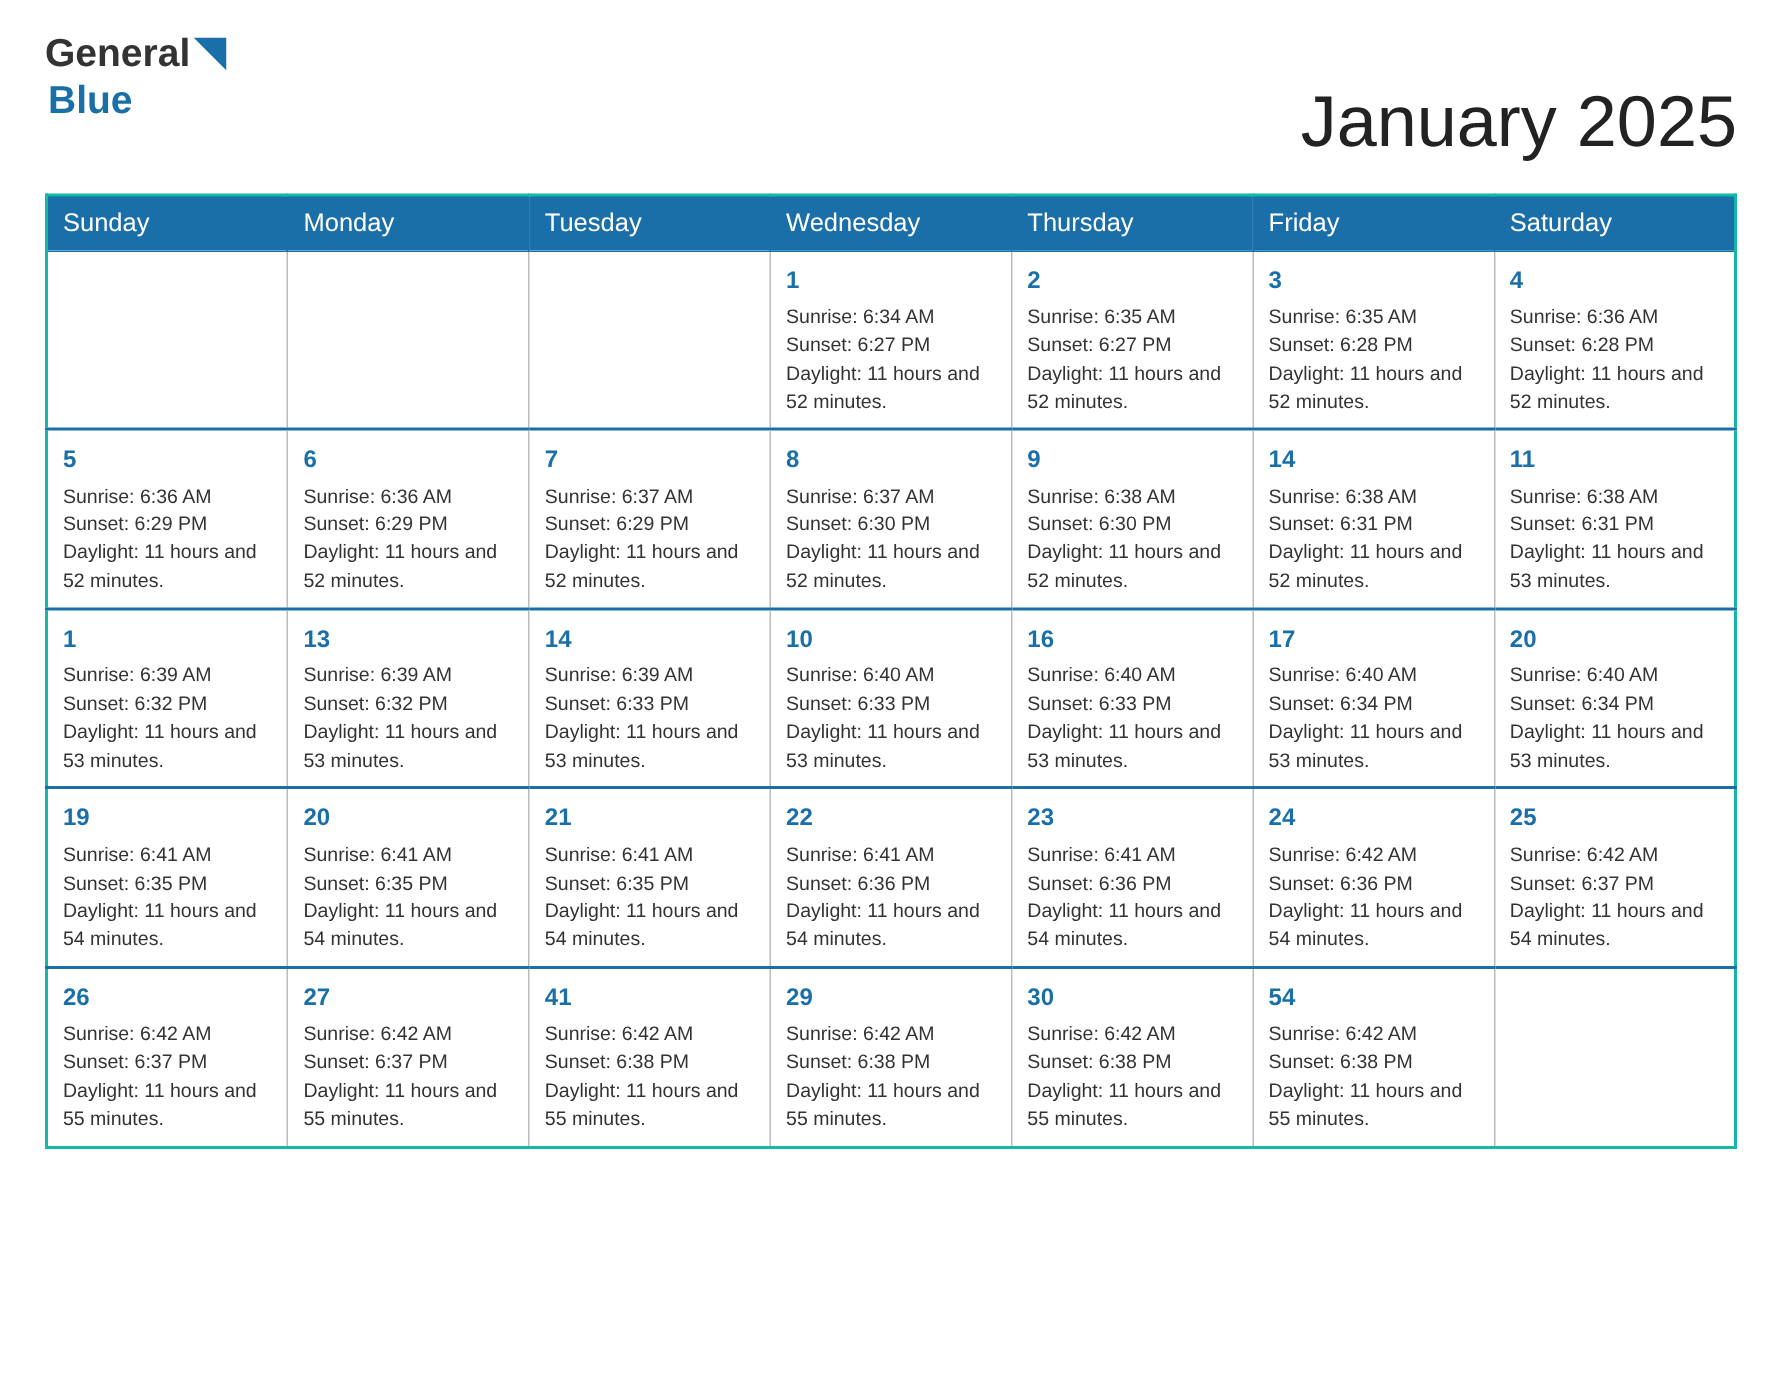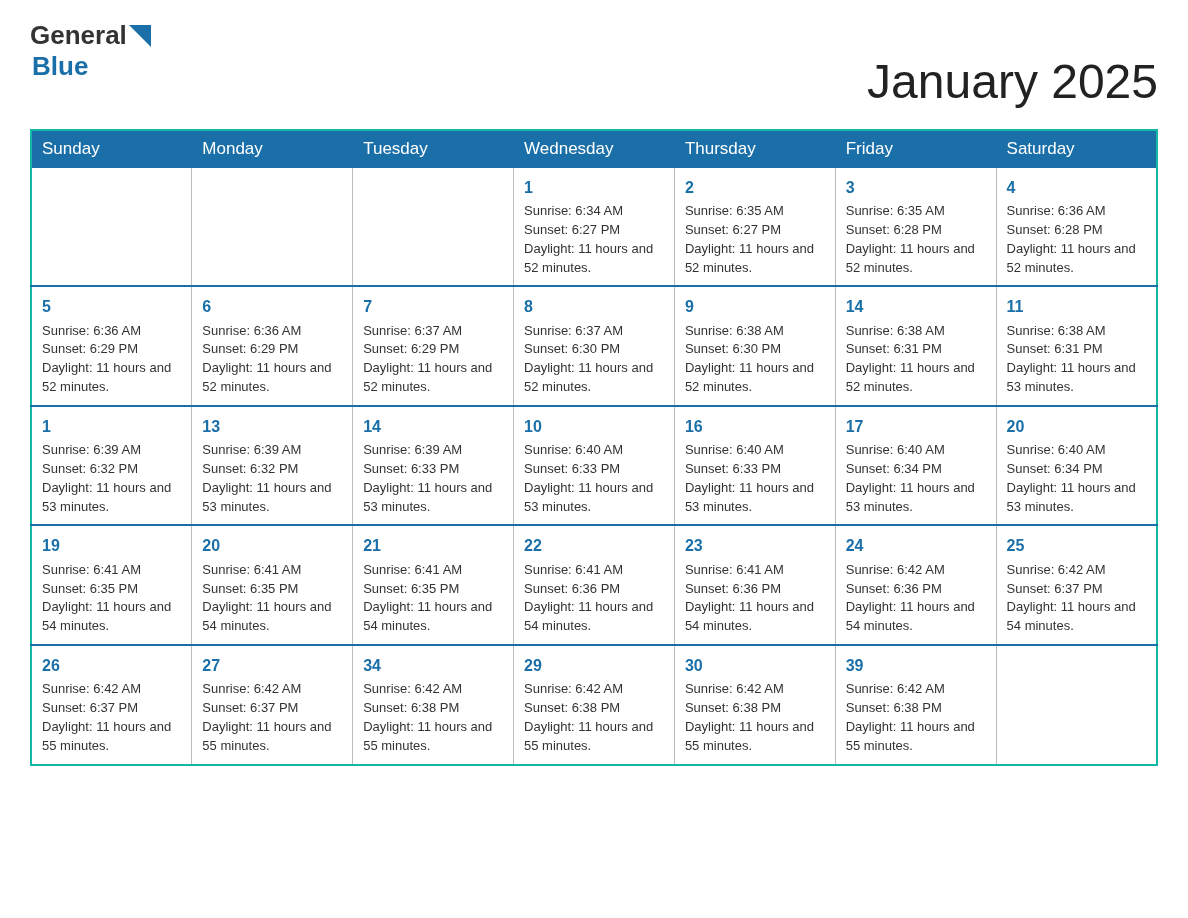--- a/index.html
+++ b/index.html
@@ -296,39 +296,39 @@
           <span style="display: block;">Sunset: 6:37 PM</span>
           <span style="display: block;">Daylight: 11 hours and 55 minutes.</span>
         </td>
         <td class="row-divider">
           <span class="day-num">27</span>
           <span style="display: block;">Sunrise: 6:42 AM</span>
           <span style="display: block;">Sunset: 6:37 PM</span>
           <span style="display: block;">Daylight: 11 hours and 55 minutes.</span>
         </td>
         <td class="row-divider">
-          <span class="day-num">34</span>
+          <span class="day-num">41</span>
           <span style="display: block;">Sunrise: 6:42 AM</span>
           <span style="display: block;">Sunset: 6:38 PM</span>
           <span style="display: block;">Daylight: 11 hours and 55 minutes.</span>
         </td>
         <td class="row-divider">
           <span class="day-num">29</span>
           <span style="display: block;">Sunrise: 6:42 AM</span>
           <span style="display: block;">Sunset: 6:38 PM</span>
           <span style="display: block;">Daylight: 11 hours and 55 minutes.</span>
         </td>
         <td class="row-divider">
           <span class="day-num">30</span>
           <span style="display: block;">Sunrise: 6:42 AM</span>
           <span style="display: block;">Sunset: 6:38 PM</span>
           <span style="display: block;">Daylight: 11 hours and 55 minutes.</span>
         </td>
         <td class="row-divider">
-          <span class="day-num">39</span>
+          <span class="day-num">54</span>
           <span style="display: block;">Sunrise: 6:42 AM</span>
           <span style="display: block;">Sunset: 6:38 PM</span>
           <span style="display: block;">Daylight: 11 hours and 55 minutes.</span>
         </td>
         <td class="row-divider empty-cell"></td>
       </tr>
     </tbody>
 </table>
 
 </body></html>

